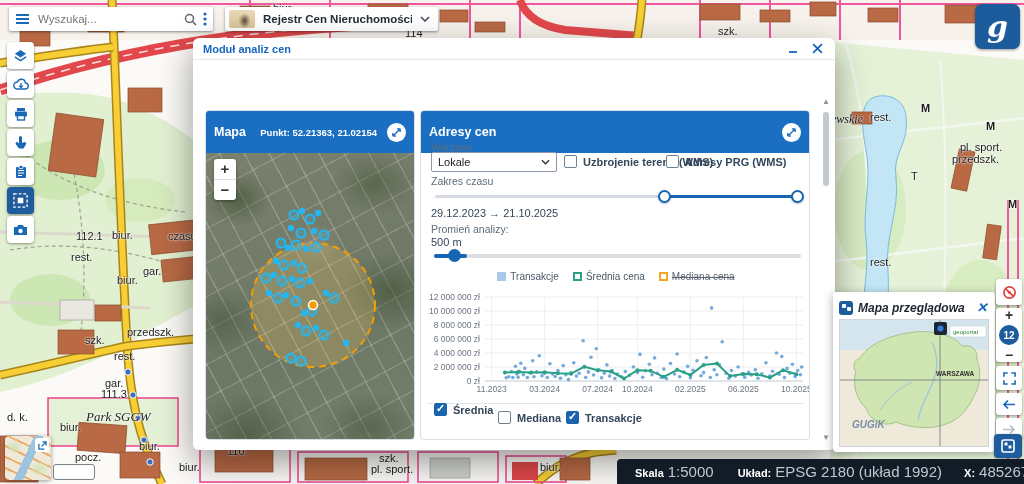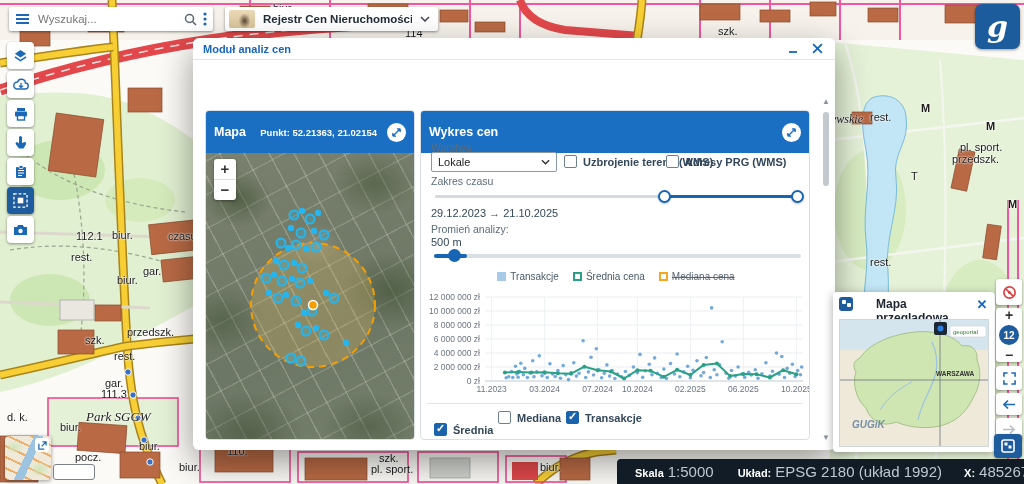--- a/index.html
+++ b/index.html
@@ -89,21 +89,21 @@
   .sw{width:9px;height:9px;flex:none;}
   .sw.hollow{background:#fff;border:2.5px solid;}
   .legend .off{text-decoration:line-through;color:#5a6470;}
   .chart-divider{position:absolute;left:6px;right:6px;top:292px;border-top:1px solid #e2e6ea;}
   
   .mscroll{position:absolute;right:4px;top:60px;bottom:8px;width:10px;z-index:5;}
   .mscroll .arr{position:absolute;left:1px;width:8px;height:8px;color:#8a939c;font-size:8px;line-height:8px;text-align:center;}
   .mscroll .thumb{position:absolute;left:2px;top:14px;width:6px;height:74px;border-radius:3px;background:#c3c9cf;}
   
   .overview{position:absolute;left:833px;top:292px;width:162px;height:160px;background:#fff;border-radius:4px;box-shadow:0 2px 10px rgba(0,0,0,.35);z-index:5;padding:5px 6px;}
-  .ov-head{display:flex;align-items:flex-start;gap:23px;height:18px;}
+  .ov-head{display:flex;align-items:flex-end;gap:5px;height:18px;font-style:italic;}
   .ov-ico{width:14px;height:14px;border-radius:3px;background:#1e5c9e;position:relative;flex:none;}
   .ov-ico::after{content:"";position:absolute;left:3px;top:3px;width:4px;height:4px;background:#fff;border-radius:1px;box-shadow:5px 3px 0 0 #fff;}
   .ov-title{flex:1;font-size:12px;font-weight:bold;color:#1d2630;}
   .ov-close{color:#1565c0;font-size:13px;font-weight:bold;width:14px;text-align:center;}
   .ov-map{position:relative;margin-top:4px;width:150px;height:128px;background:#eee;overflow:hidden;border:1px solid #d0d5da;}
   
   .statusbar{position:absolute;left:617px;top:459px;width:407px;height:25px;background:#111c26;border-top-left-radius:4px;display:flex;align-items:center;padding:0 4px 0 10px;gap:0;z-index:6;color:#fff;}
   .statusbar .grp{display:flex;align-items:baseline;gap:4px;white-space:nowrap;}
   .statusbar .sl{font-size:11px;font-weight:bold;color:#fff;margin-left:8px;}
   .statusbar .svv{font-size:15px;color:#bcc7d1;}
@@ -417,21 +417,21 @@
         </svg>
         <div class="sat-zoom">
           <div class="zin">+</div>
           <div>−</div>
         </div>
       </div>
     </div>
 
     <div class="card" id="chart-card">
       <div class="card-head">
-        <span class="ct">Wykres cen</span>
+        <span class="ct">Adresy cen</span>
         <span class="expand-btn">
           <svg width="11" height="11" viewBox="0 0 12 12">
               <path d="M2,10 L10,2 M2,10 L2,6.5 M2,10 L5.5,10 M10,2 L6.5,2 M10,2 L10,5.5" stroke="currentColor" stroke-width="1.5" fill="none"></path>
             </svg>
         </span>
       </div>
 
       <span class="small-lbl" style="left:10px;top:30px">Warstwa</span>
       <div class="selbox">
         <span class="sv">Lokale</span>
@@ -638,21 +638,21 @@
             <circle cx="322.4" cy="87.0" r="2"></circle>
             <circle cx="335.6" cy="87.3" r="2"></circle>
             <circle cx="348.9" cy="90.5" r="2"></circle>
             <circle cx="362.1" cy="83.2" r="2"></circle>
             <circle cx="375.4" cy="87.3" r="2"></circle>
           </g>
         </svg>
 
       <div class="chart-divider"></div>
 
-      <div class="cbrow" style="left:13px;top:312px">
+      <div class="cbrow" style="left:13px;top:292px">
         <span class="cb checked"></span>
         <span>Średnia</span>
       </div>
       <div class="cbrow" style="left:77px;top:300px">
         <span class="cb"></span>
         <span>Mediana</span>
       </div>
       <div class="cbrow" style="left:145px;top:300px">
         <span class="cb checked"></span>
         <span>Transakcje</span>

